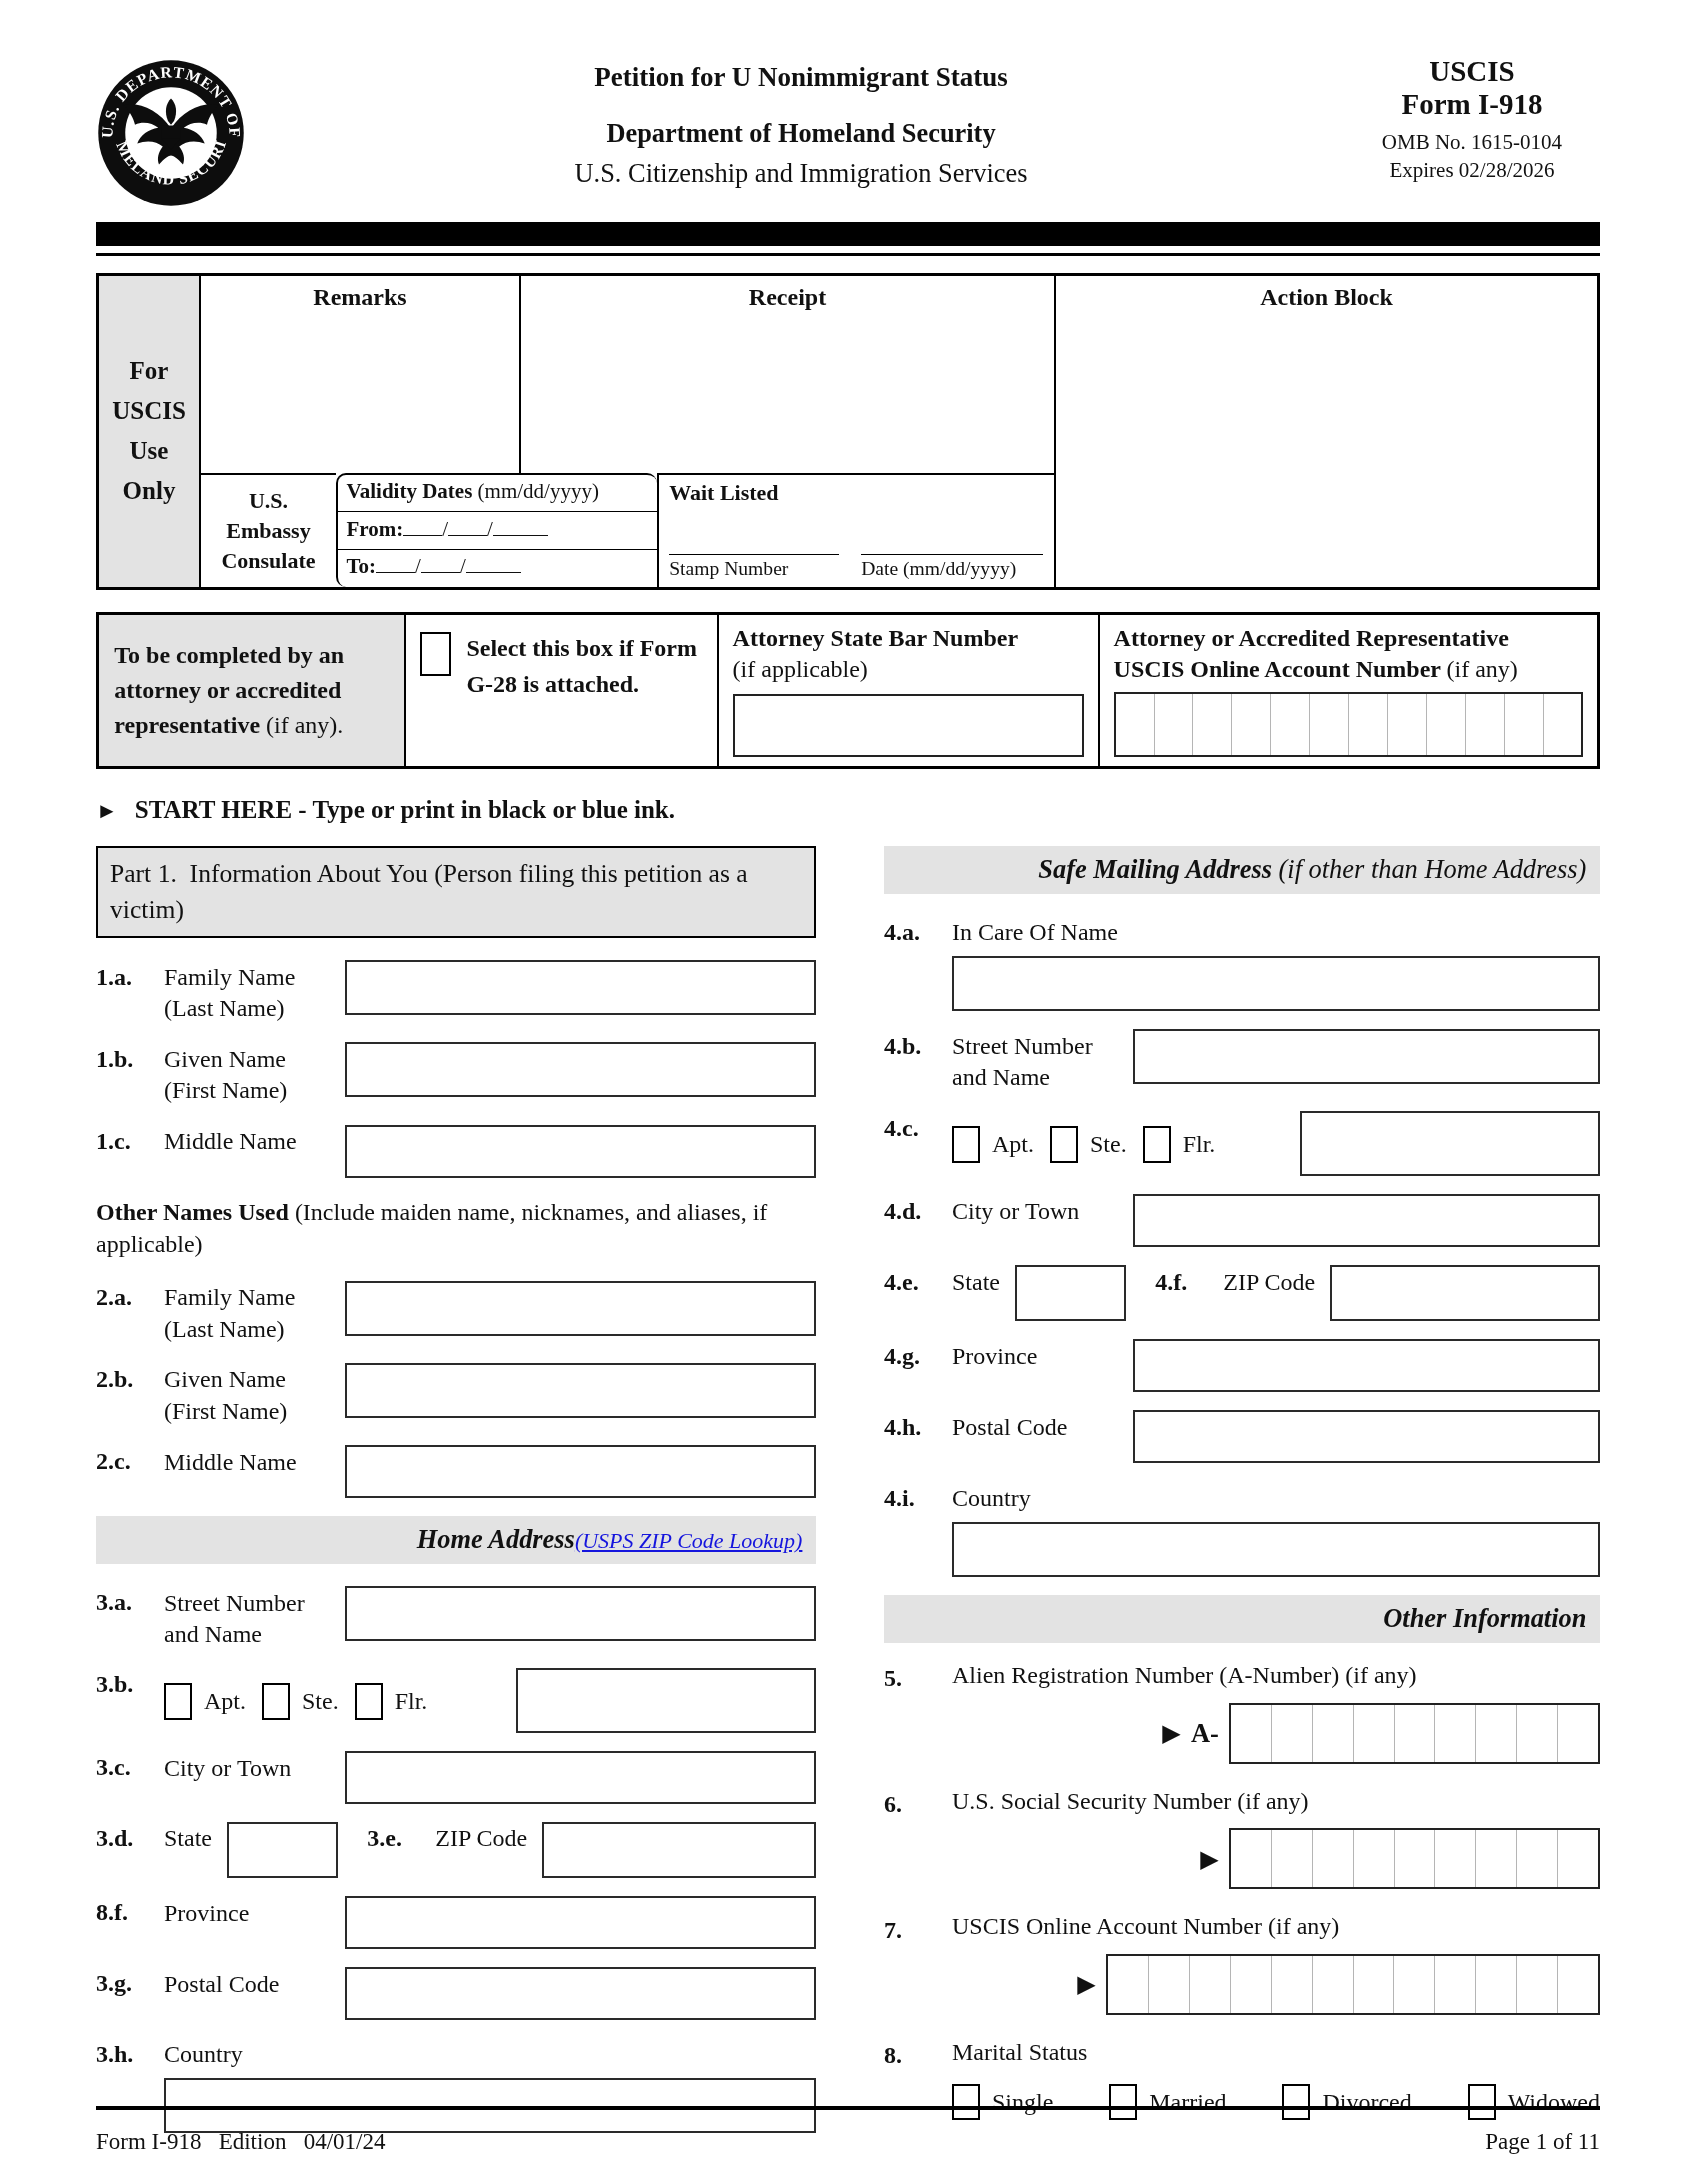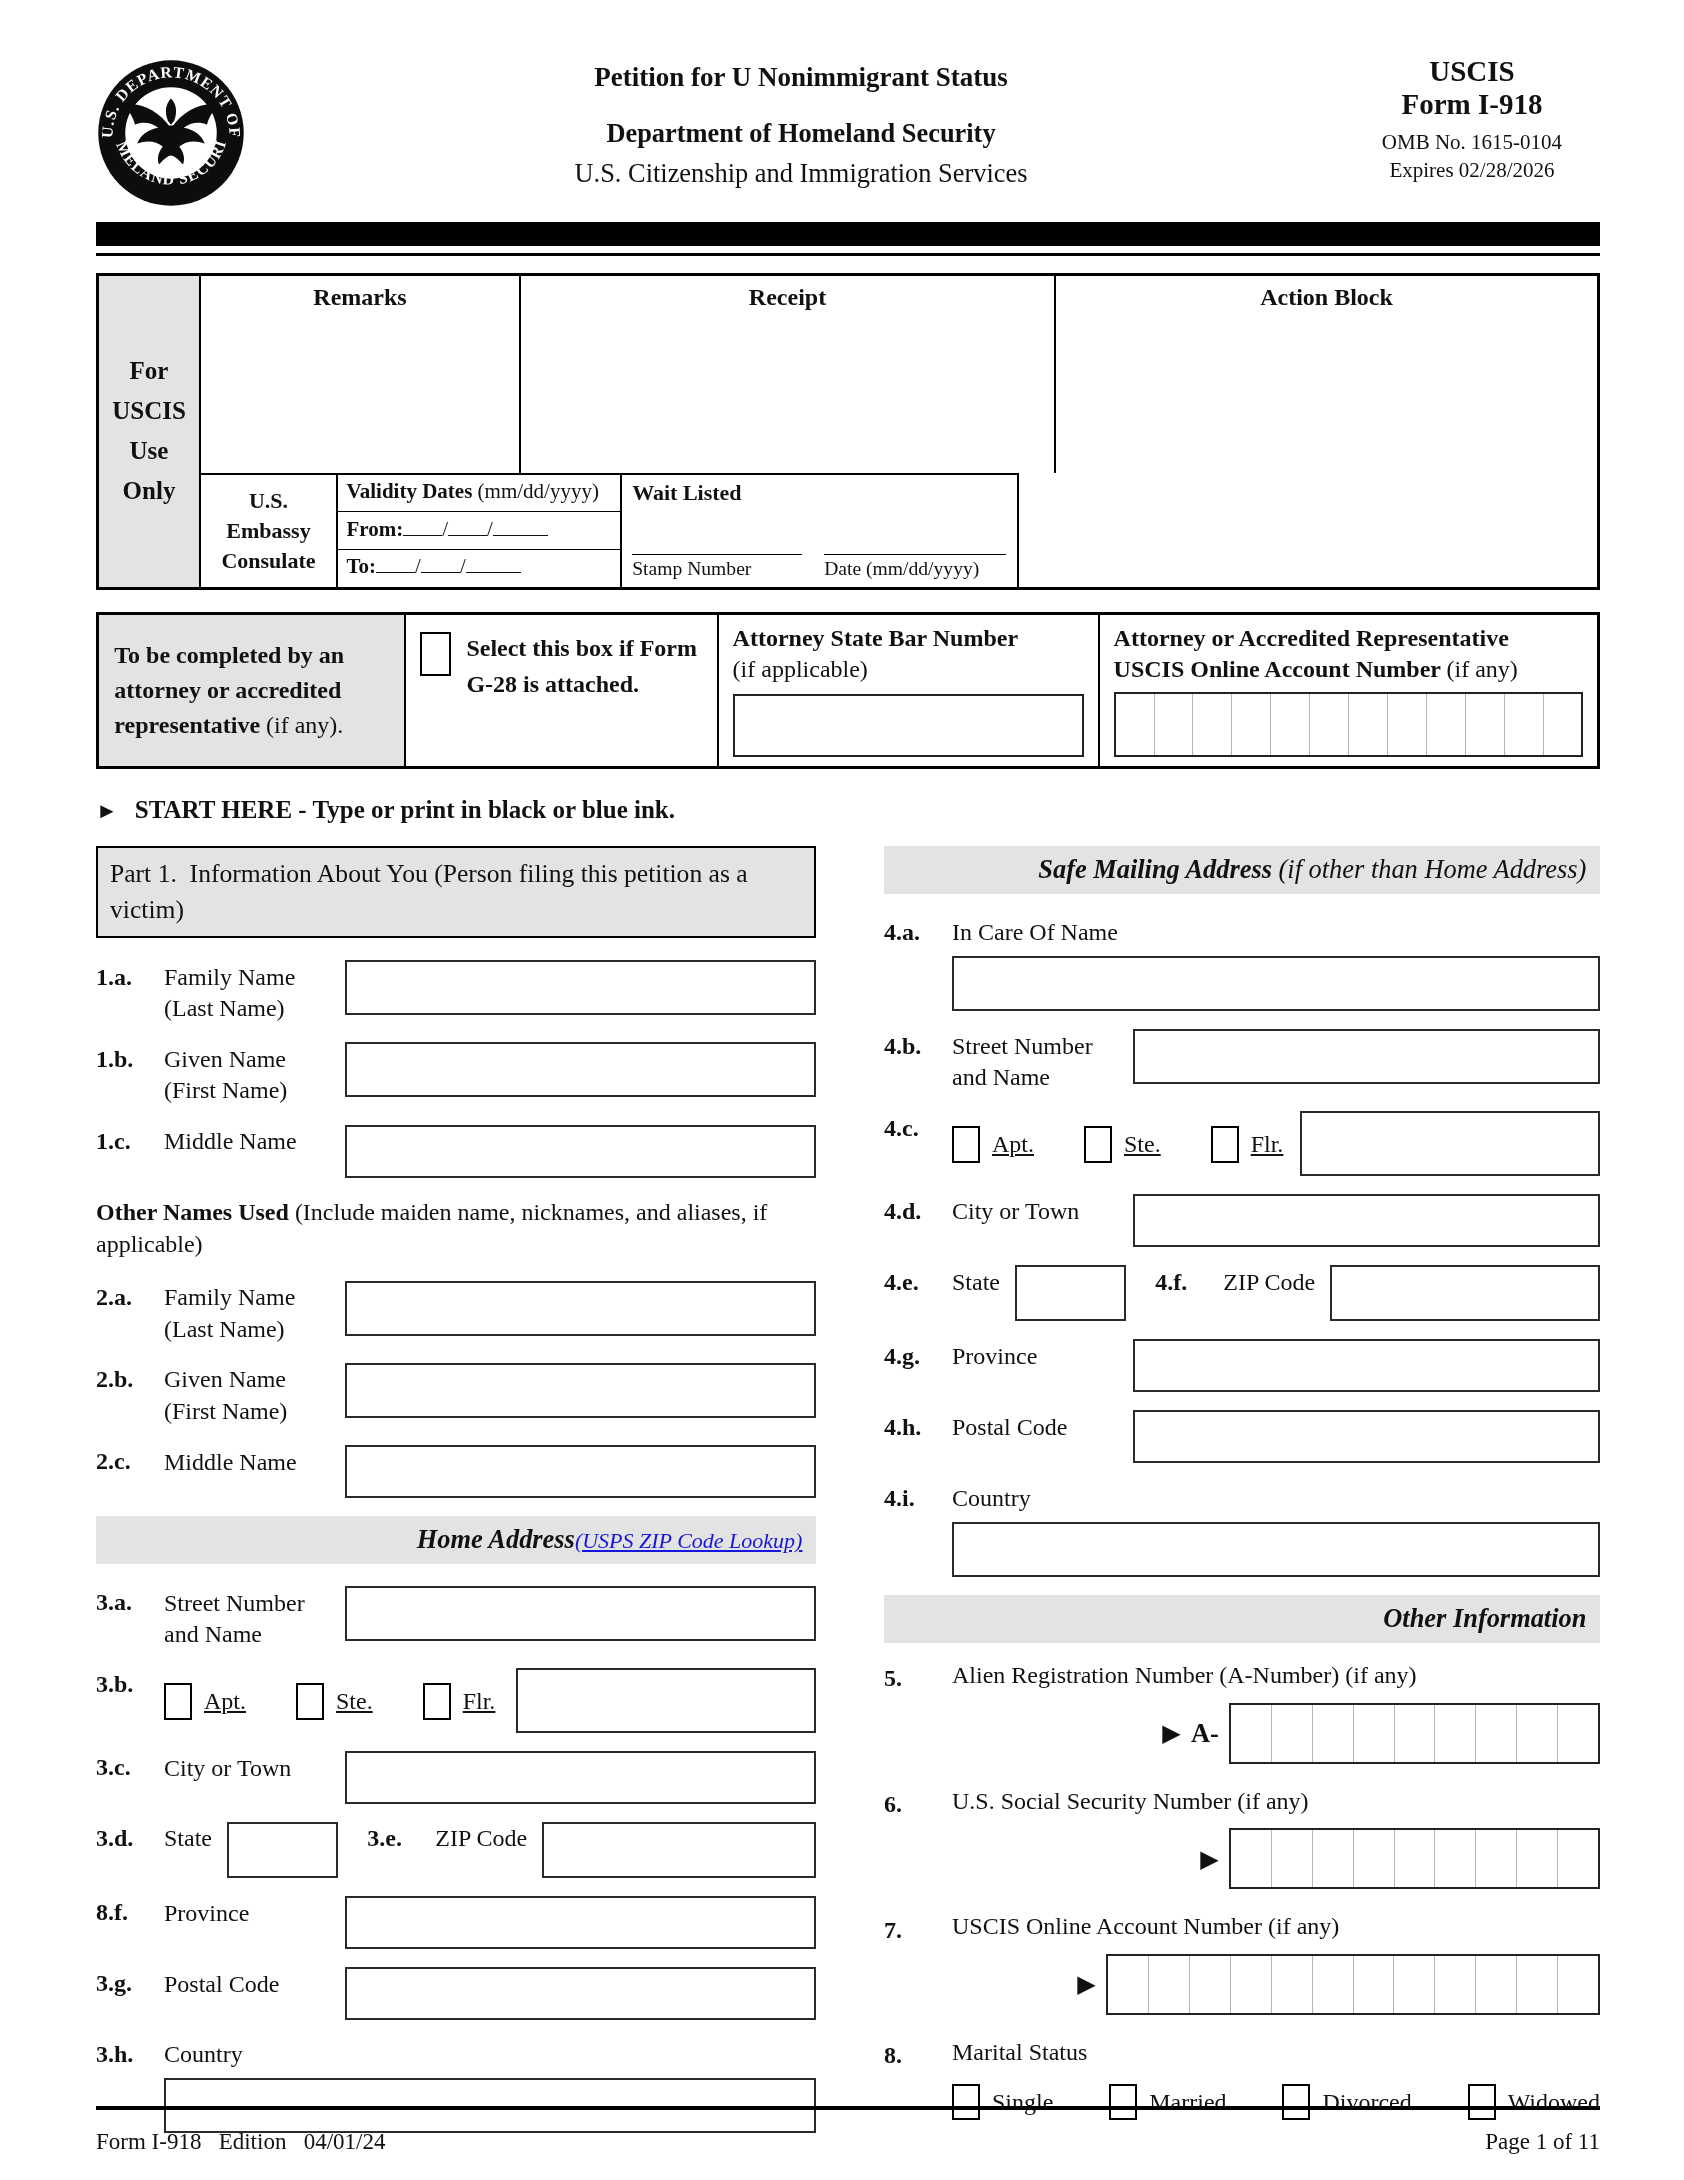--- a/index.html
+++ b/index.html
@@ -31,22 +31,22 @@
   .use-main { flex:1; display:flex; flex-direction:column; }
   .use-top { display:flex; height:197px; }
   .c-remarks { width:320px; border-right:2.6px solid #000; }
   .c-receipt { width:535px; border-right:2.6px solid #000; }
   .c-action { flex:1; }
   .cellhead { font-weight:bold; font-size:24px; text-align:center; padding-top:8.5px; }
   .use-bottom { flex:1; display:flex; }
   .c-embassy { width:135px; border-top:2.6px solid #000; display:flex; align-items:center;
     justify-content:center; text-align:center; font-weight:bold; font-size:22px;
     line-height:1.35; white-space:pre-line; }
-  .c-validity { width:284px; border-top:2.6px solid #000; border-left:2.6px solid #000;
-    display:flex; flex-direction:column; font-size:21px; }
+  .c-validity { width:321px; border-top:2.6px solid #000; border-left:2.6px solid #000;
+    display:flex; flex-direction:column; font-size:21px;border-radius:10px; }
   .v-row { flex:1; padding:4.3px 8.5px 2.6px 8.5px; border-bottom:1.7px solid #000; white-space:nowrap; }
   .v-row:last-child { border-bottom:none; }
   .vseg { display:inline-block; width:39px; border-bottom:1.7px solid #111; height:19px; }
   .vseg.w { width:55px; }
   .c-wait { width:399px; border-top:2.6px solid #000; border-left:2.6px solid #000;
     border-right:2.6px solid #000; display:flex; flex-direction:column; padding:5.1px 10.2px 6.8px 10.2px; }
   .wait-label { font-weight:bold; font-size:22px; }
   .wait-lines { margin-top:auto; display:flex; gap:22px; font-size:19.6px; }
   .sig { }
   .sigline { border-top:1.7px solid #000; margin-bottom:2.6px; }
@@ -93,21 +93,21 @@
   .fnum { width:68px; flex:0 0 68px; font-weight:bold; font-size:24px; padding-top:3.4px; }
   .flabel { width:181px; flex:0 0 181px; font-size:24px; line-height:1.3; padding-top:1.7px; }
   .flabel span { display:block; }
   .ilabel { font-size:24px; padding-top:3.4px; margin-right:15.3px; }
   .fbox { border:2.6px solid #2a2a2a; background:#fff; flex:1; height:55px; }
   .fbox.short { height:53px; }
   .gap1 { margin-top:22px; }
   .groupnote { font-size:24px; line-height:1.35; margin:3.4px 0 20.4px 0; }
   .groupnote .b { font-weight:bold; }
 
-  .unit-opts { display:flex; gap:50px; align-items:center; flex:1; padding-top:1.7px;text-decoration:underline; }
+  .unit-opts { display:flex; gap:16px; align-items:center; flex:1; padding-top:1.7px; }
   .cbgroup { display:flex; align-items:center; gap:12px; }
   .cblabel { font-size:24px; }
   .fbox.unitbox { flex:0 0 300px; height:65px; }
 
   .fbox.statebox { flex:0 0 111px; height:56px; }
   .numb2 { margin-left:29px; }
   .fbox.zipbox { flex:1; height:56px; }
 
   .stackrow { margin-bottom:18px; }
   .stacklabel { display:flex; }

